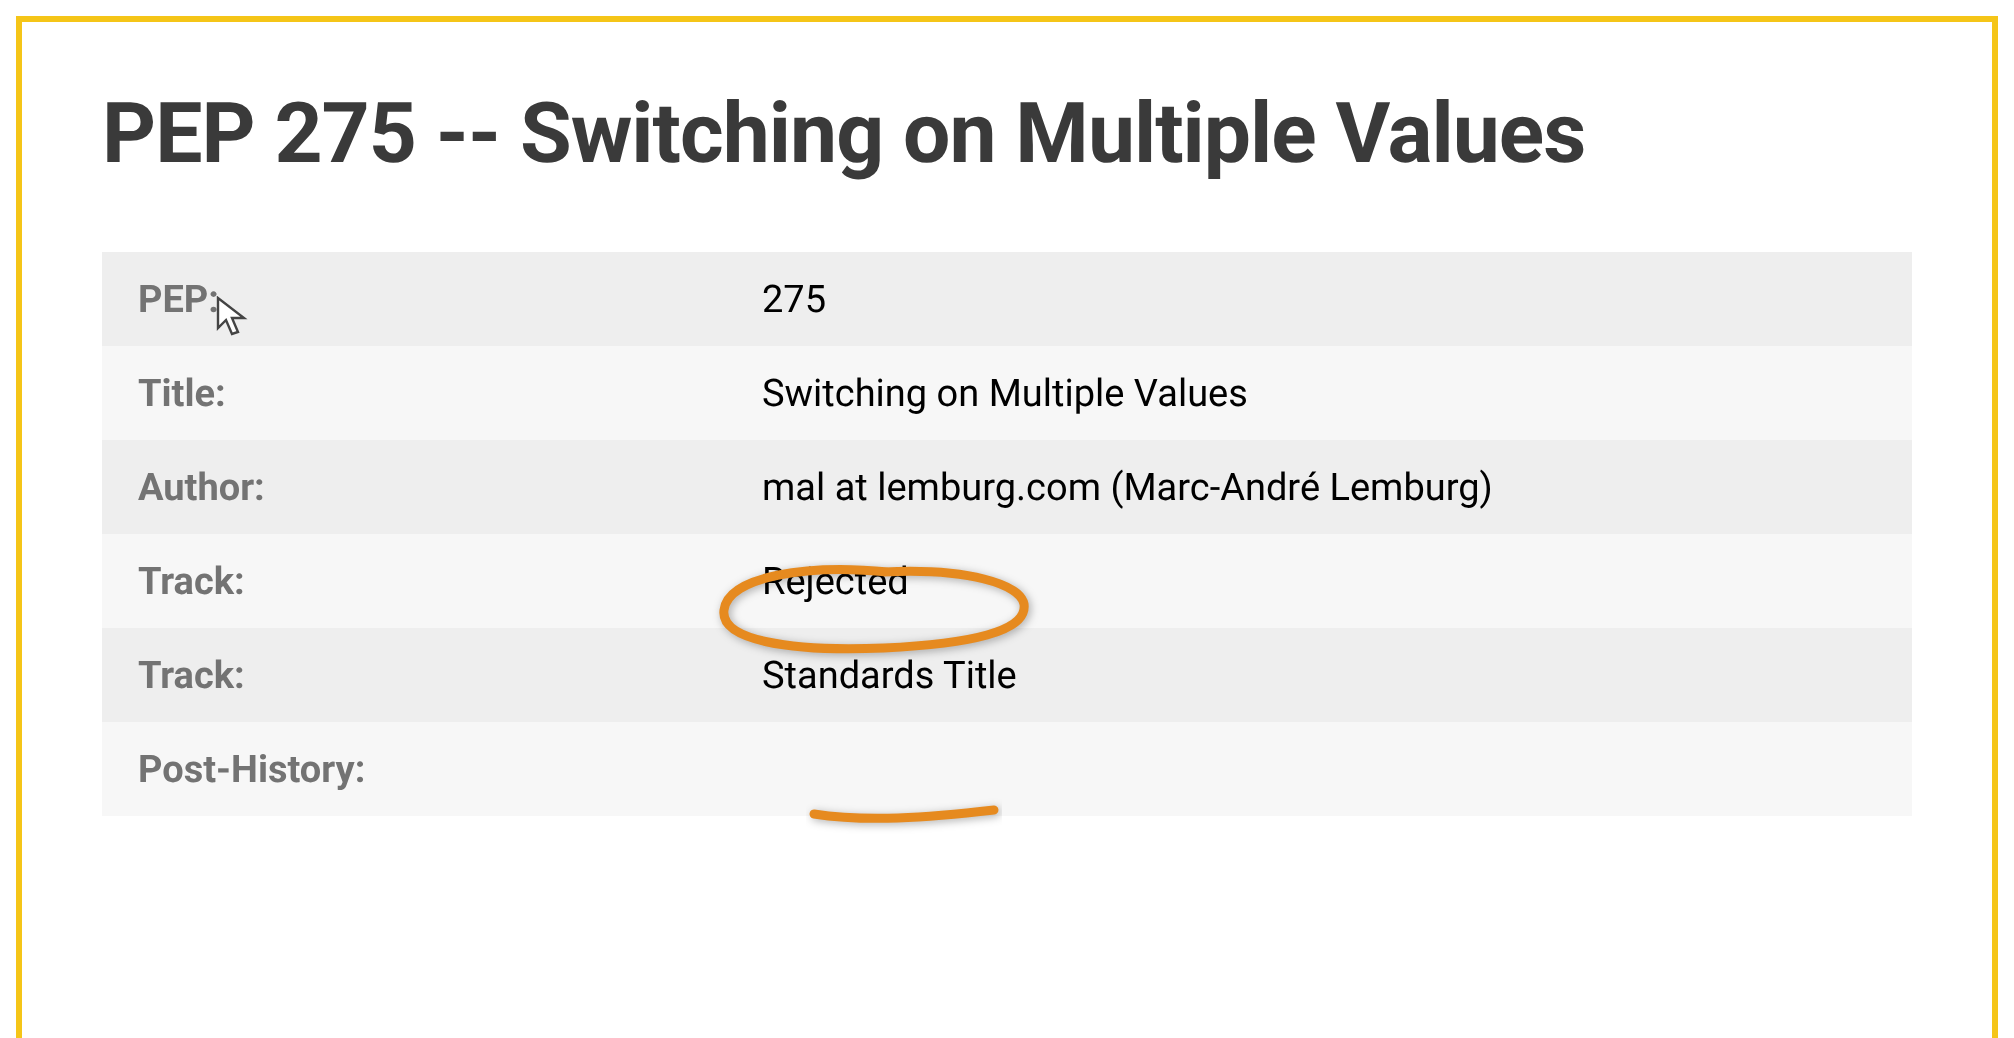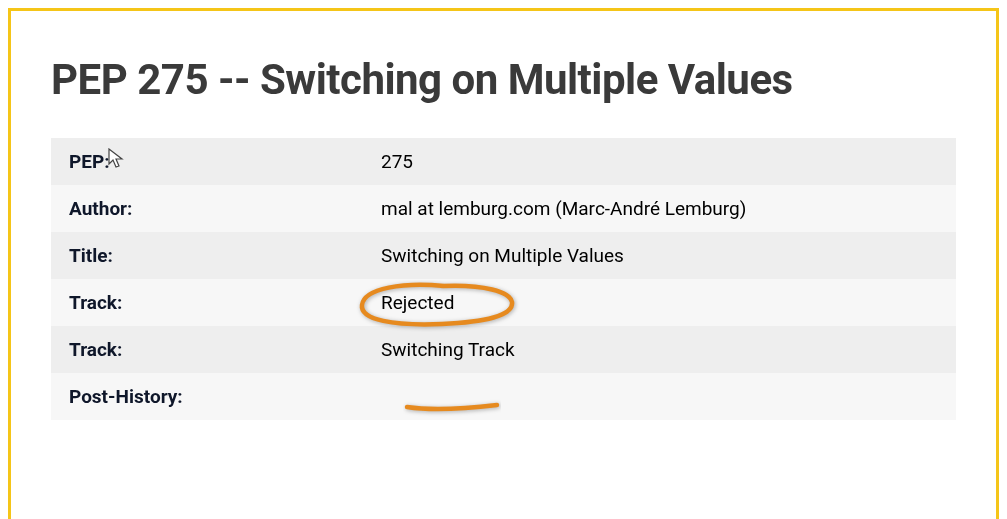--- a/index.html
+++ b/index.html
@@ -17,21 +17,21 @@
     }
     .frame {
       position: absolute;
       top: 8px;
       left: 8px;
       right: 8px;
       bottom: 0;
       border: 3px solid #f5c518;
       border-bottom: none;
       background: #fff;
-      padding: 44px 40px 0 40px;
+      padding: 32px 40px 0 40px;
     }
     h1 {
       font-size: 42px;
       font-weight: 700;
       color: #3a3a3a;
       margin-bottom: 34px;
       letter-spacing: -0.5px;
     }
     .meta-table {
       width: 100%;
@@ -49,21 +49,21 @@
     .meta-table td {
       vertical-align: middle;
       color: #444;
       font-size: 19px;
       padding: 0;
     }
     .meta-table td.label {
       width: 310px;
       font-weight: 700;
       padding-left: 18px;
-      color: #0f172a;
+      color: #737373;
     }
     .meta-table td.value {
       padding-left: 20px;
       font-weight: 400;
       color: #000000;
       position: relative;
     }
     .cursor {
       position: absolute;
       top: 148px;
@@ -96,34 +96,34 @@
 <div class="frame">
   <h1>PEP 275 -- Switching on Multiple Values</h1>
 
   <table class="meta-table">
     <tbody>
       <tr>
         <td class="label">PEP:</td>
         <td class="value">275</td>
       </tr>
       <tr>
+        <td class="label">Title:</td>
+        <td class="value">Switching on Multiple Values</td>
+      </tr>
+      <tr>
         <td class="label">Author:</td>
         <td class="value">mal at lemburg.com (Marc-André Lemburg)</td>
-      </tr>
-      <tr>
-        <td class="label">Title:</td>
-        <td class="value">Switching on Multiple Values</td>
       </tr>
       <tr>
         <td class="label">Track:</td>
         <td class="value">Rejected</td>
       </tr>
       <tr>
         <td class="label">Track:</td>
-        <td class="value">Switching Track</td>
+        <td class="value">Standards Title</td>
       </tr>
       <tr>
         <td class="label">Post-History:</td>
         <td class="value"></td>
       </tr>
     </tbody>
   </table>
 </div>
 
 <svg class="cursor" viewBox="0 0 16 22">

